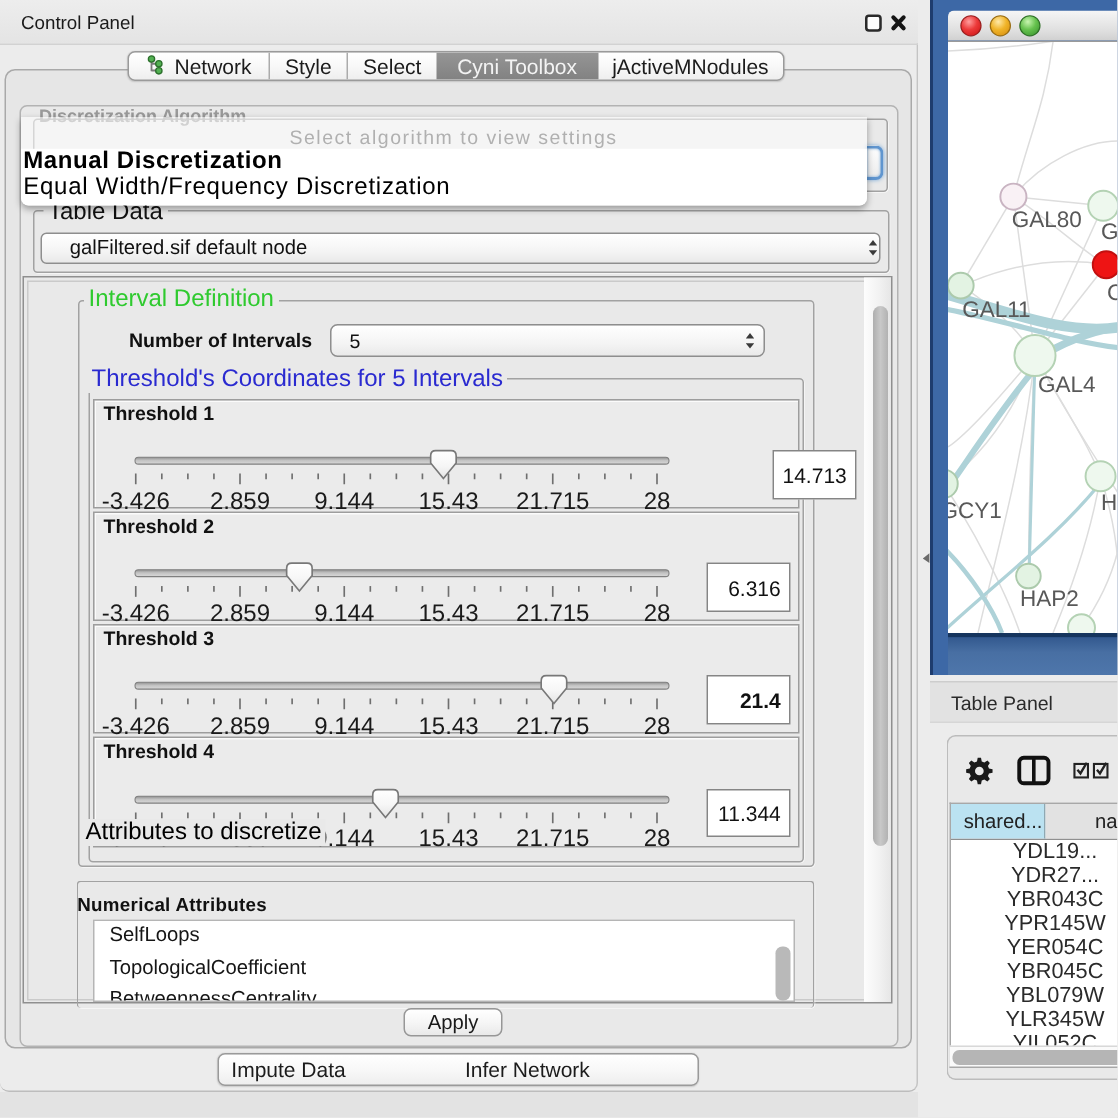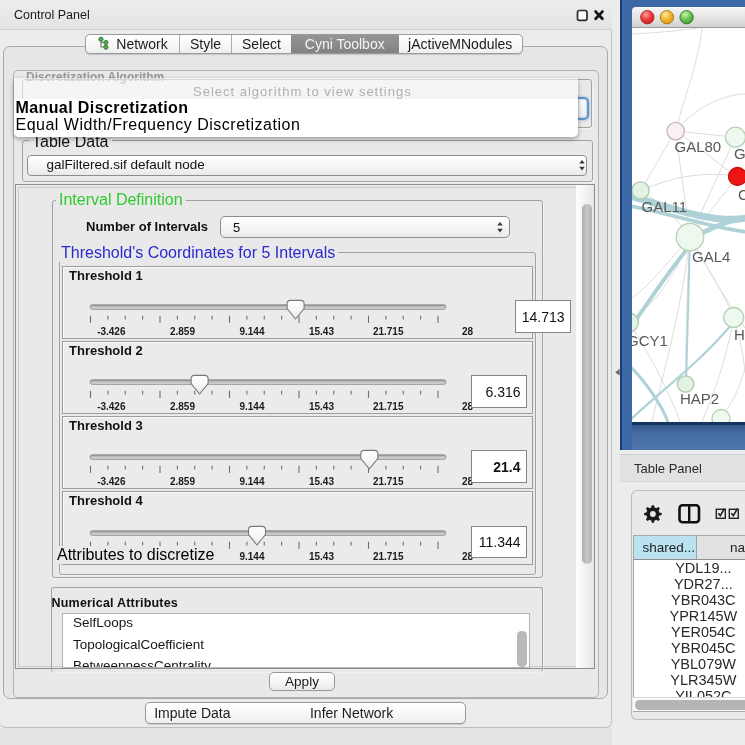--- a/index.html
+++ b/index.html
@@ -1,19 +1,19 @@
 <!DOCTYPE html>
 <html><head><meta charset="utf-8"><title>Control Panel</title><style>
 * { margin:0; padding:0; box-sizing:border-box; }
 html,body { width:745px; height:745px; }
 body { font-family:"Liberation Sans",sans-serif; background:#ececec; position:relative; overflow:hidden; }
 .abs { position:absolute; }
 .tpanel { border:1px solid #9d9d9d; background:#ebebeb; box-shadow:inset 1px 1px 0 rgba(255,255,255,0.8); }
 .tlabel { font-size:13px; font-weight:bold; color:#111; }
-.ticklabel { font-size:10px; font-weight:bold; color:#1a1a1a; text-align:right; }
+.ticklabel { font-size:16px; font-weight:normal; color:#1a1a1a; text-align:center; }
 .valbox { width:56px; height:32.5px; background:#fff; border:1.5px solid #858585; font-size:14px; color:#111;
   text-align:right; padding:7.5px 5px 0 0; }
 .gbox { border:1px solid #a2a2a2; border-radius:3px; box-shadow:0.5px 0.5px 0 rgba(255,255,255,0.7); }
 .gtitle { font-size:16px; background:#e9e9e9; padding:0 3px; white-space:nowrap; }
 .combo { background:linear-gradient(#ffffff,#f4f4f4 60%,#e9e9e9); border:1px solid #8e8e8e; border-radius:4px;
   font-size:13px; color:#111; }
 .seg { font-size:14px; color:#1c1c1c; display:flex; align-items:center; justify-content:center; height:100%; }
 </style></head>
 <body>
 

